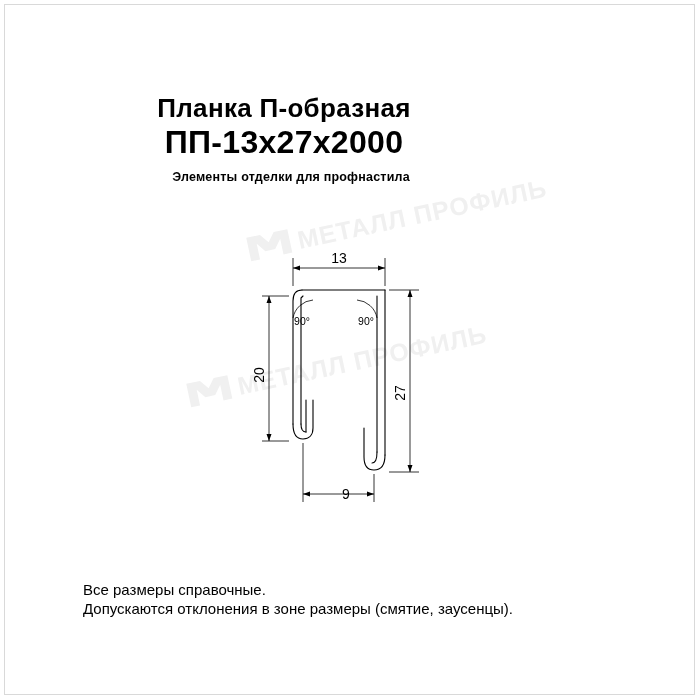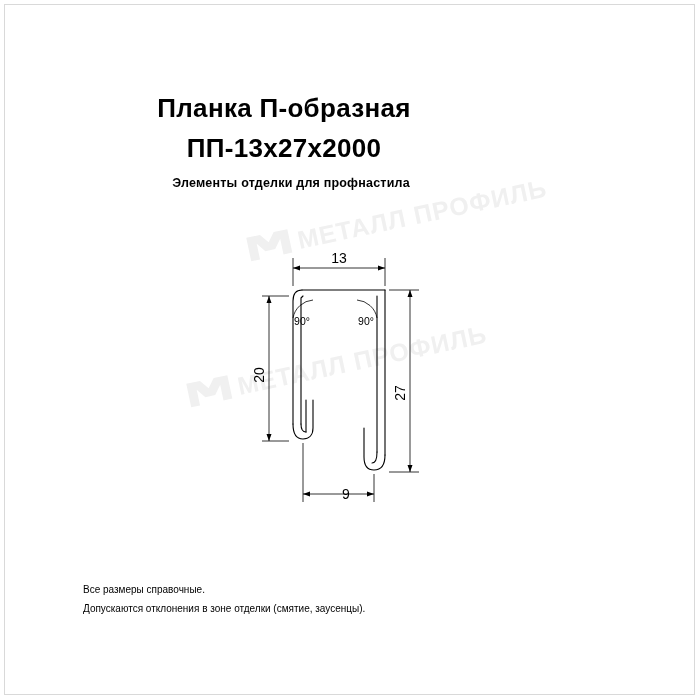--- a/index.html
+++ b/index.html
@@ -37,44 +37,44 @@
     width: 568px;
     text-align: center;
   }
   .title-line1 {
     font-size: 26px;
     font-weight: bold;
     letter-spacing: 0.3px;
     line-height: 32px;
   }
   .title-line2 {
-    font-size: 26px;
+    font-size: 32px;
     font-weight: bold;
     letter-spacing: 0.3px;
     line-height: 32px;
-    margin-top: 8px;
+    margin-top: 2px;
   }
   .subtitle {
     font-size: 12.5px;
     font-weight: bold;
     margin-top: 12px;
     letter-spacing: 0.2px;
     margin-left: 14px;
   }
   .drawing-area {
     position: absolute;
     left: 0; top: 0;
     width: 700px;
     height: 700px;
   }
   .notes {
     position: absolute;
     left: 83px;
     top: 580px;
-    font-size: 10px;
+    font-size: 15px;
     line-height: 19px;
     color: #000;
   }
   .notes div { white-space: nowrap; }
   svg { display: block; }
   .wm { pointer-events: none; }
 </style>
 </head>
 <body>
 
@@ -166,16 +166,16 @@
 
     <g font-family="Liberation Sans, sans-serif" font-size="10.5" fill="#000000">
       <text x="302" y="325" text-anchor="middle">90°</text>
       <text x="366" y="325" text-anchor="middle">90°</text>
     </g>
 
   </svg>
 
   <div class="notes">
     <div>Все размеры справочные.</div>
-    <div>Допускаются отклонения в зоне отделки (смятие, заусенцы).</div>
+    <div>Допускаются отклонения в зоне размеры (смятие, заусенцы).</div>
   </div>
 
 </div>
 
 </body></html>

